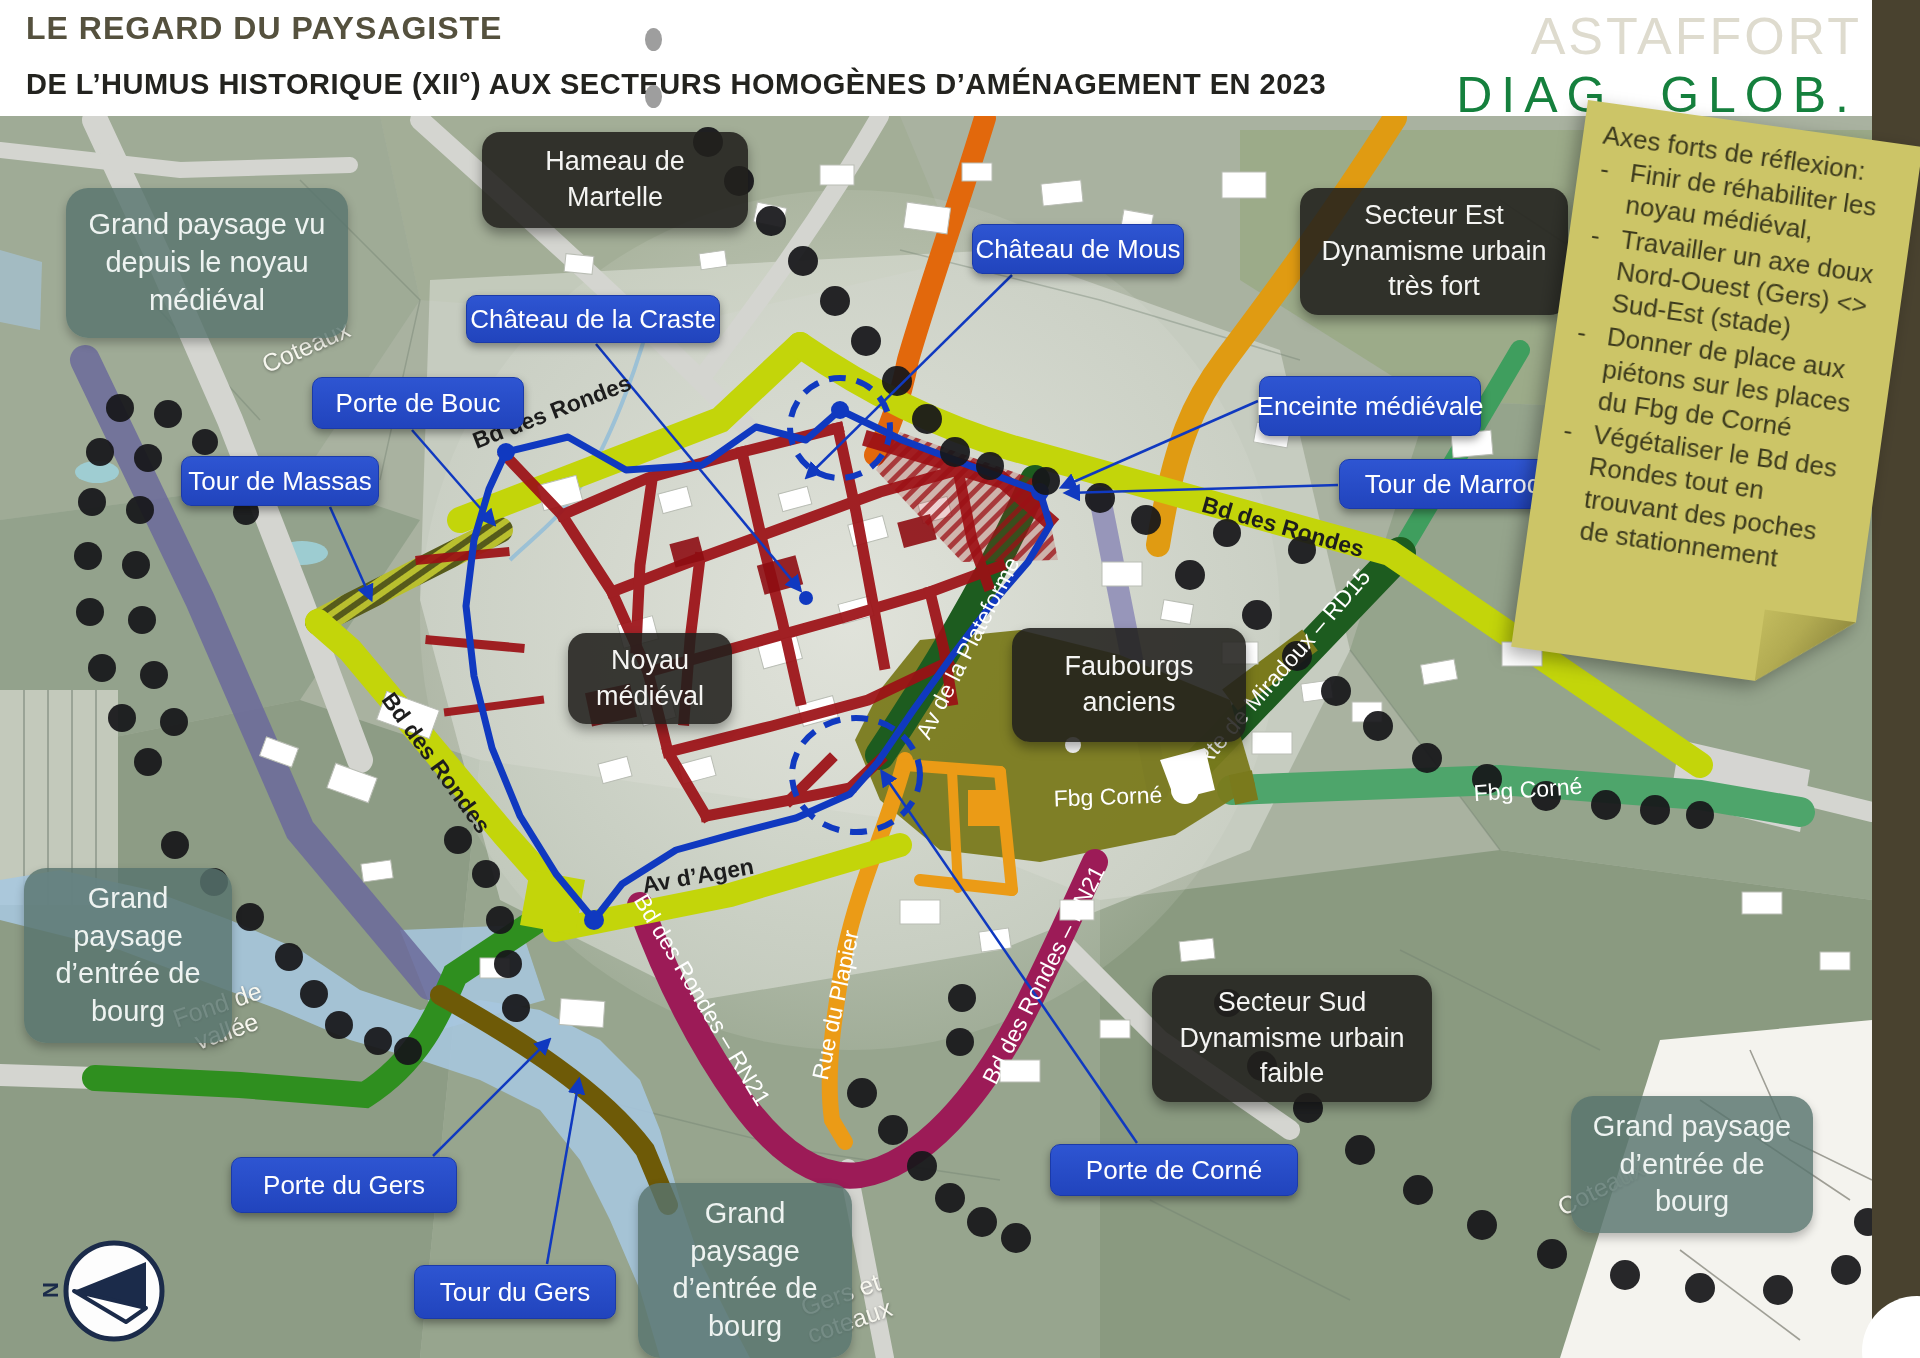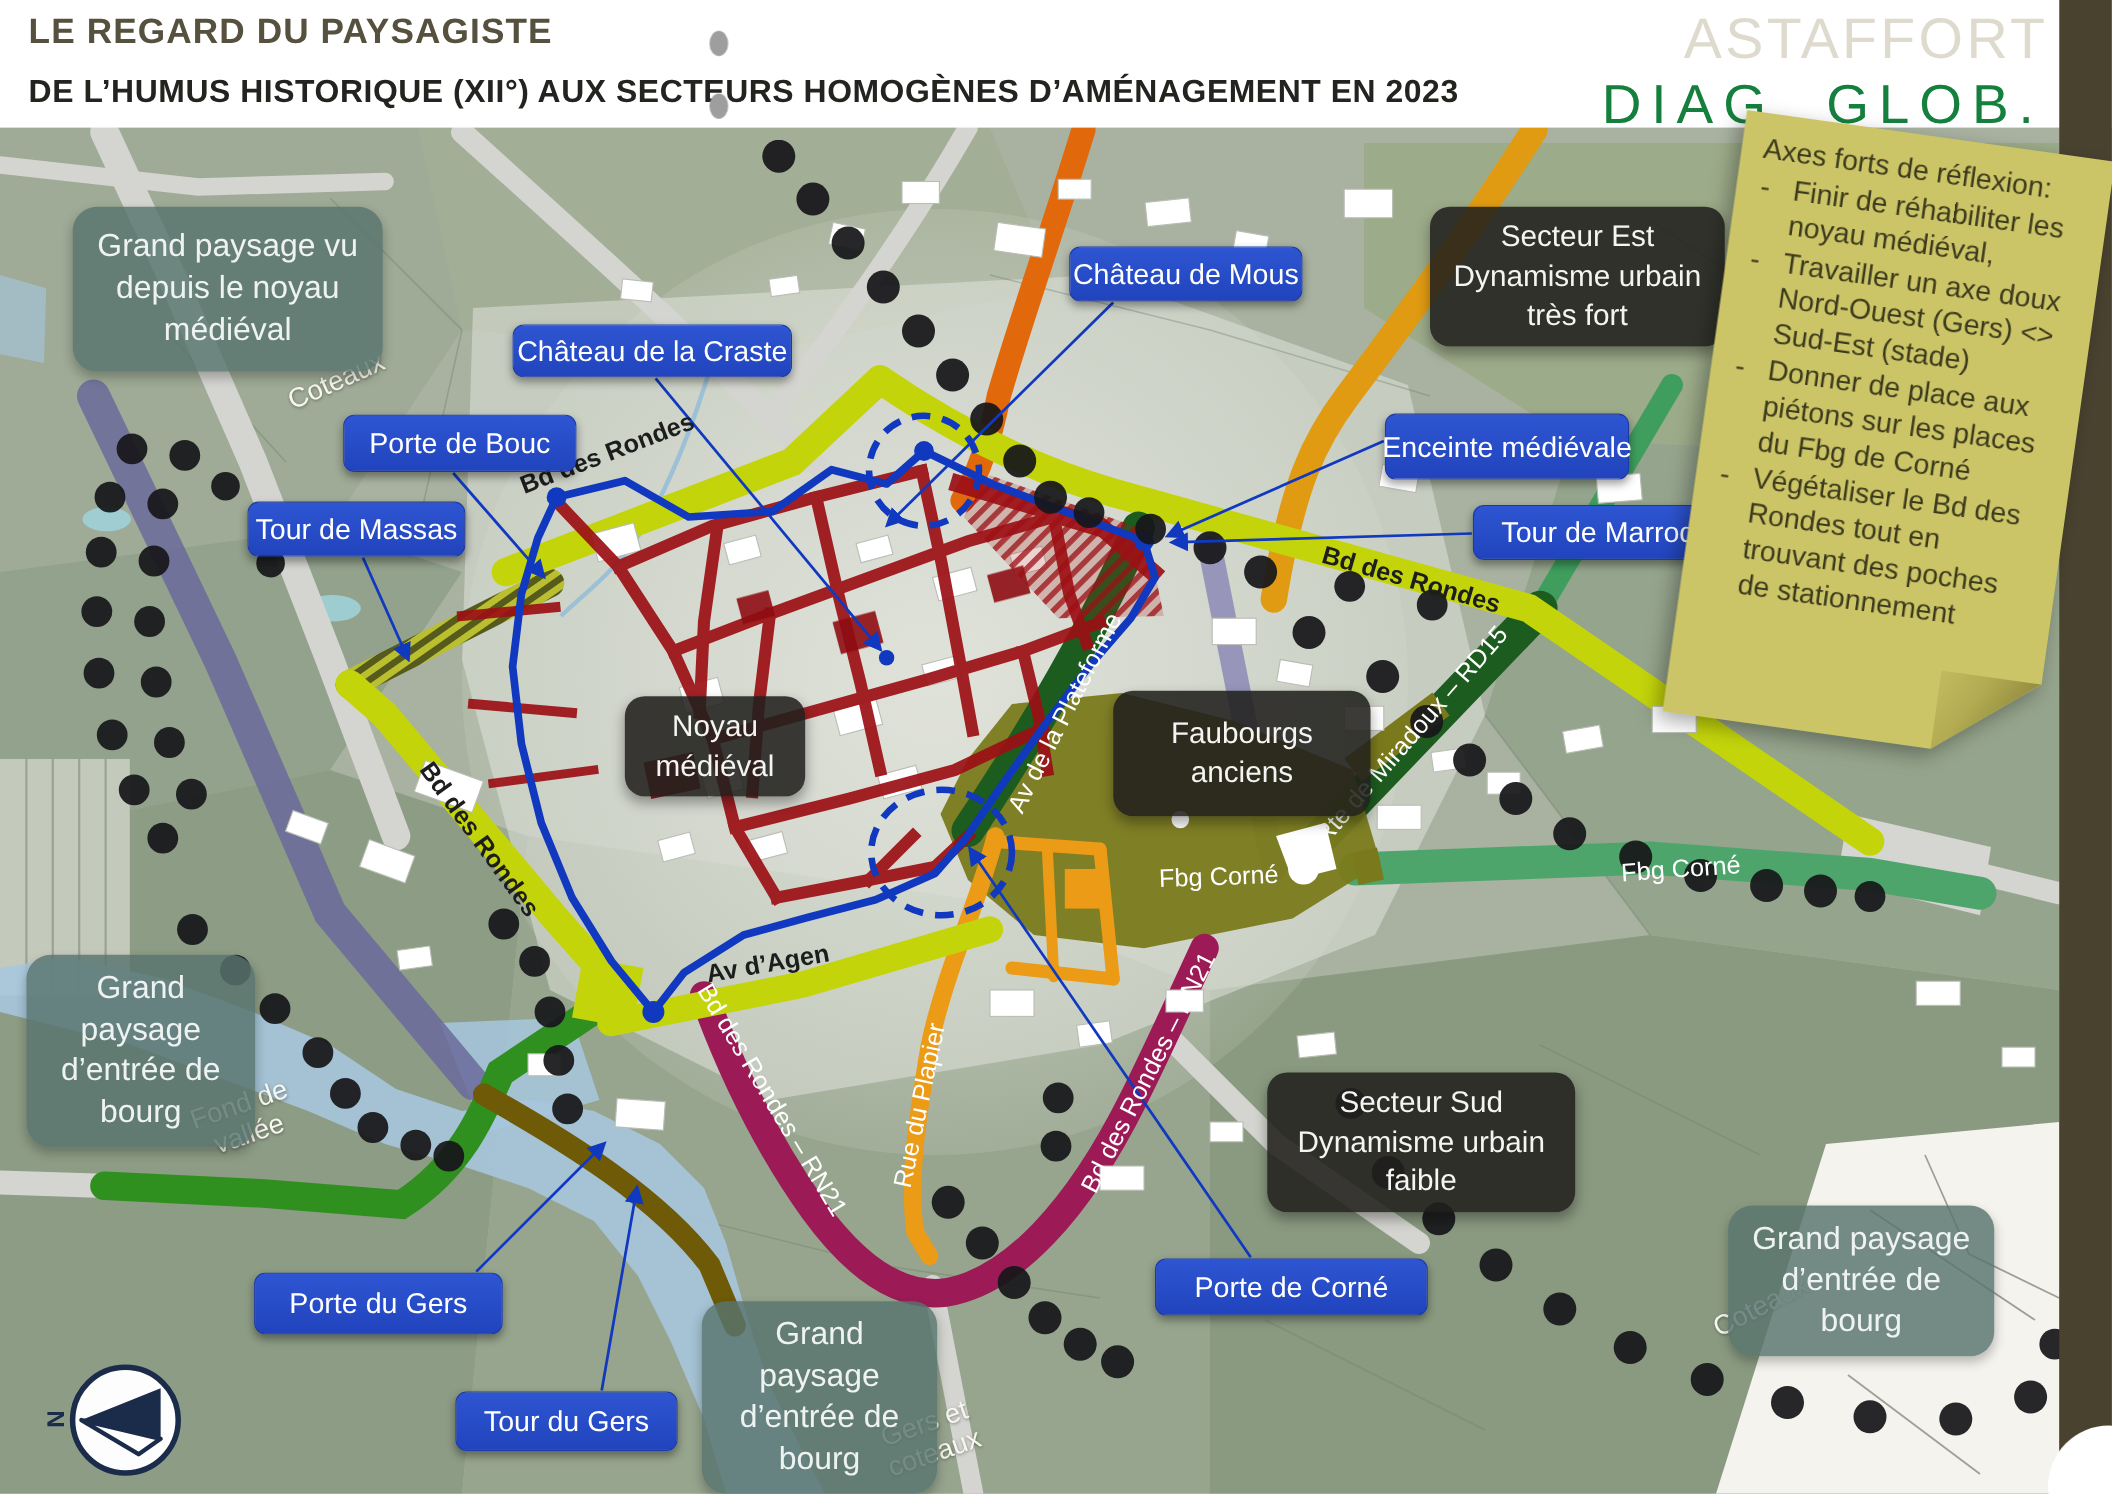--- a/index.html
+++ b/index.html
@@ -380,20 +380,22 @@
   <div class="wm1">ASTAFFORT</div>
   <div class="wm2">DIAG. GLOB.</div>
   <div class="hdots">
       <span></span>
       <span></span>
     </div>
 
   <div class="sidebar"></div>
   <div class="sidebar-notch"></div>
 
+  <div class="darkbox" style="left:482px;top:132px;width:266px;min-height:96px;">Hameau de
+Martelle</div>
   <div class="darkbox" style="left:1300px;top:188px;width:268px;min-height:124px;">Secteur Est
 Dynamisme urbain
 très fort</div>
   <div class="darkbox" style="left:568px;top:633px;width:164px;min-height:90px;">Noyau
 médiéval</div>
   <div class="darkbox" style="left:1012px;top:628px;width:234px;min-height:114px;">Faubourgs
 anciens</div>
   <div class="darkbox" style="left:1152px;top:975px;width:280px;min-height:122px;">Secteur Sud
 Dynamisme urbain
 faible</div>
@@ -409,21 +411,21 @@
 paysage
 d’entrée de
 bourg</div>
   <div class="tealbox" style="left:1571px;top:1096px;width:242px;min-height:120px;">Grand paysage
 d’entrée de
 bourg</div>
 
   <div class="bluebox" style="left:972px;top:224px;width:212px;height:50px;">Château de Mous</div>
   <div class="bluebox" style="left:466px;top:295px;width:254px;height:48px;">Château de la Craste</div>
   <div class="bluebox" style="left:312px;top:377px;width:212px;height:52px;">Porte de Bouc</div>
-  <div class="bluebox" style="left:181px;top:456px;width:198px;height:50px;margin-left:44px;">Tour de Massas</div>
+  <div class="bluebox" style="left:181px;top:456px;width:198px;height:50px;">Tour de Massas</div>
   <div class="bluebox" style="left:1259px;top:376px;width:222px;height:60px;">Enceinte médiévale</div>
   <div class="bluebox" style="left:1339px;top:459px;width:228px;height:50px;">Tour de Marroq</div>
   <div class="bluebox" style="left:231px;top:1157px;width:226px;height:56px;">Porte du Gers</div>
   <div class="bluebox" style="left:414px;top:1265px;width:202px;height:54px;">Tour du Gers</div>
   <div class="bluebox" style="left:1027px;top:1144px;width:248px;height:52px;margin-left:23px;">Porte de Corné</div>
 
   <div class="roadlbl" style="left:552px;top:412px;transform:translate(-50%,-50%) rotate(-21deg);">Bd des Rondes</div>
   <div class="roadlbl" style="left:436px;top:763px;transform:translate(-50%,-50%) rotate(54deg);">Bd des Rondes</div>
   <div class="roadlbl" style="left:1283px;top:527px;transform:translate(-50%,-50%) rotate(16deg);">Bd des Rondes</div>
   <div class="roadlbl" style="left:698px;top:876px;transform:translate(-50%,-50%) rotate(-10deg);">Av d’Agen</div>

